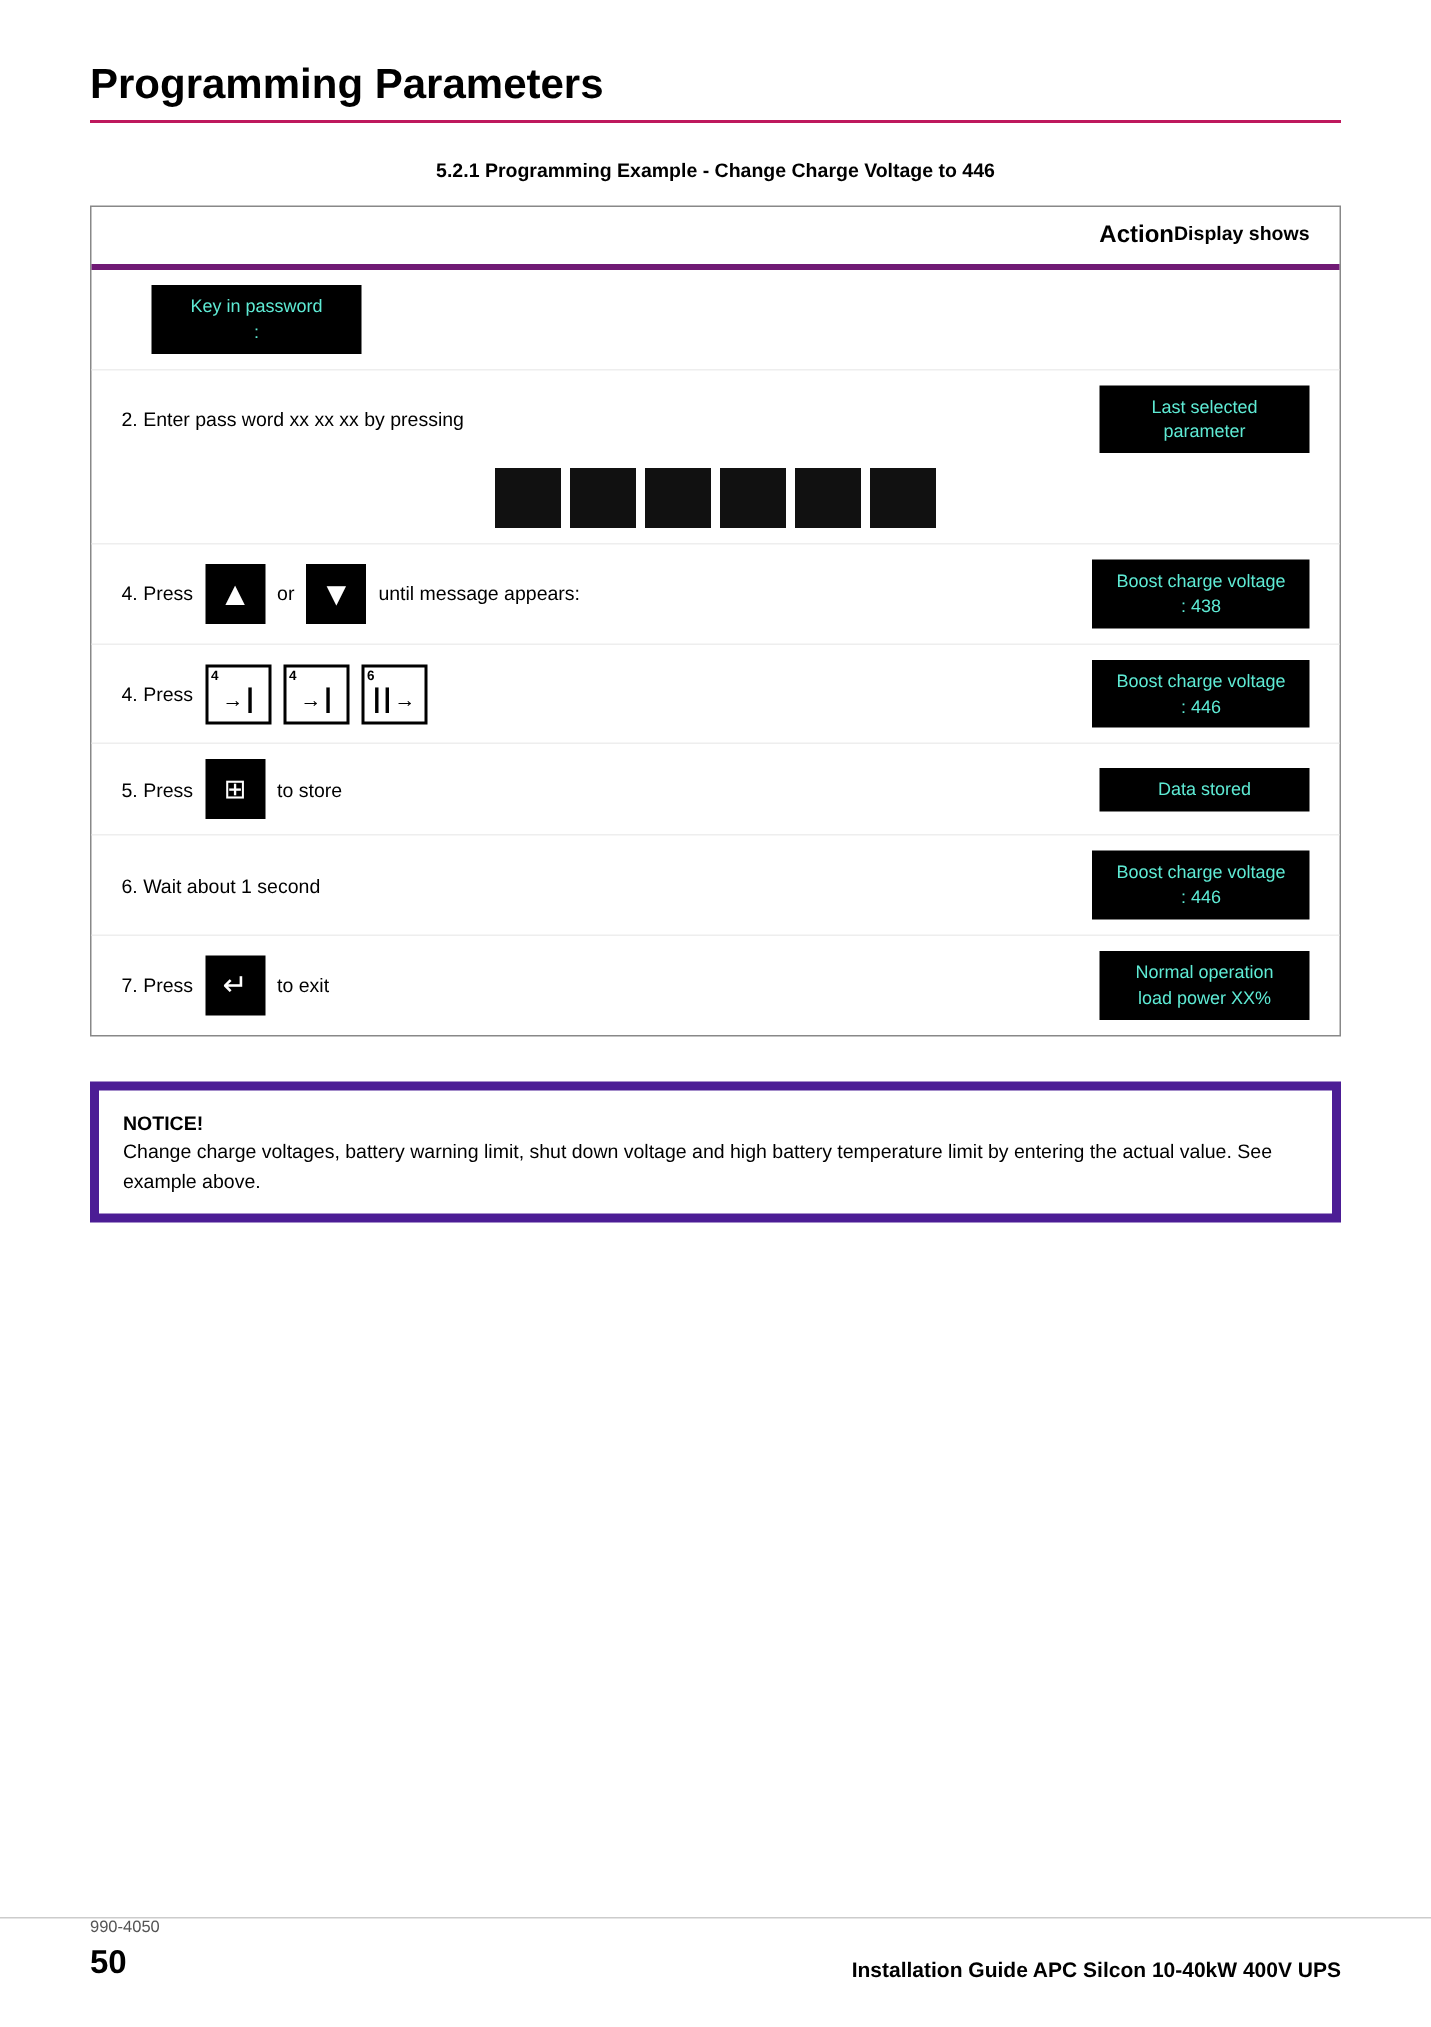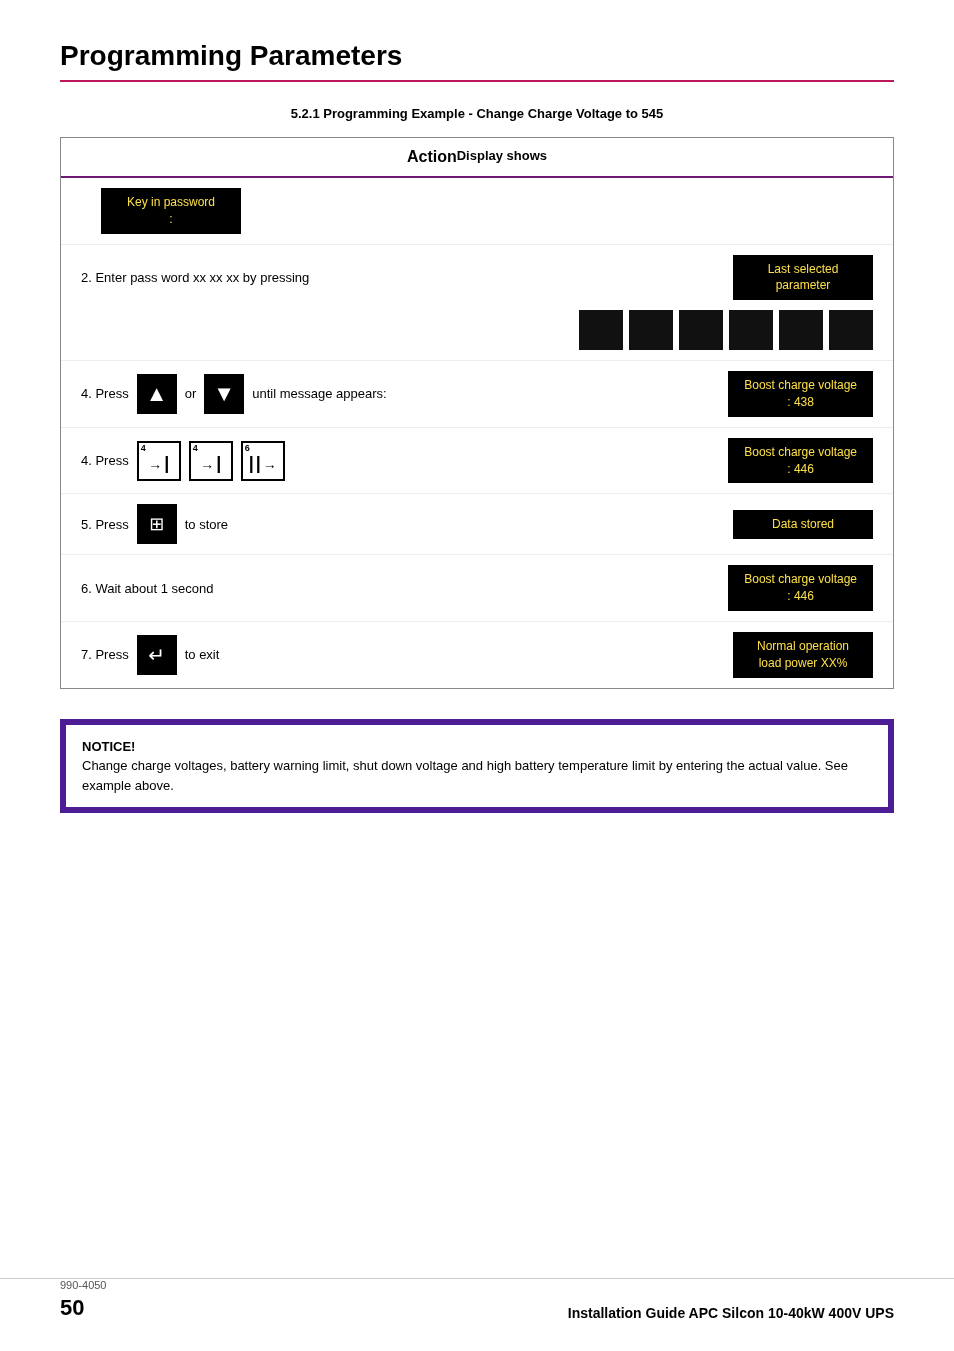--- a/index.html
+++ b/index.html
@@ -37,23 +37,23 @@
     
     .main-box {
       border: 1px solid #888;
       width: 100%;
       padding: 0;
       margin-bottom: 30px;
     }
 
     .table-header {
       display: flex;
-      justify-content: center;
+      justify-content: flex-end;
       padding: 10px 20px;
-      border-bottom: 2px solid #701a75;
+      border-bottom: 4px solid #701a75;
     }
 
     .table-header .col-action {
       font-size: 16px;
       font-weight: bold;
     }
     .table-header .col-display {
       font-size: 13px;
       font-weight: bold;
     }
@@ -83,21 +83,21 @@
     .display-cell {
       width: 160px;
       min-width: 160px;
       display: flex;
       justify-content: flex-end;
     }
 
     
     .display-badge {
       background: #000;
-      color: #fde047;
+      color: #5eead4;
       padding: 6px 16px;
       font-size: 12px;
       text-align: center;
       min-width: 140px;
       line-height: 1.4;
     }
 
     .icon-black-key {
       display: inline-block;
       background: #000;
@@ -284,39 +284,39 @@
       display: inline-flex;
     }
   </style>
 </head>
 <body>
 
 <div class="page-wrapper">
 
   <div class="page-title">Programming Parameters</div>
 
-  <div class="section-heading">5.2.1   Programming Example - Change Charge Voltage to 545</div>
+  <div class="section-heading">5.2.1   Programming Example - Change Charge Voltage to 446</div>
 
   <div class="main-box">
 
     <div class="table-header">
       <span class="col-action">Action</span>
       <span class="col-display">Display shows</span>
     </div>
 
     <div class="table-row">
       <div class="display-cell">
         <div class="display-badge">
           <span>Key in password</span><br>
           <span>:</span>
         </div>
       </div>
     </div>
 
-    <div class="table-row" style="flex-direction:column; align-items:flex-end; gap:10px;">
+    <div class="table-row" style="flex-direction:column; align-items:center; gap:10px;">
       <div style="display:flex;justify-content:space-between;width:100%;align-items:center;">
         <div class="action-cell">
           <span>2. Enter pass word xx xx xx by pressing</span>
         </div>
         <div class="display-cell">
           <div class="display-badge">
             <span>Last selected</span><br>
             <span>parameter</span>
           </div>
         </div>

